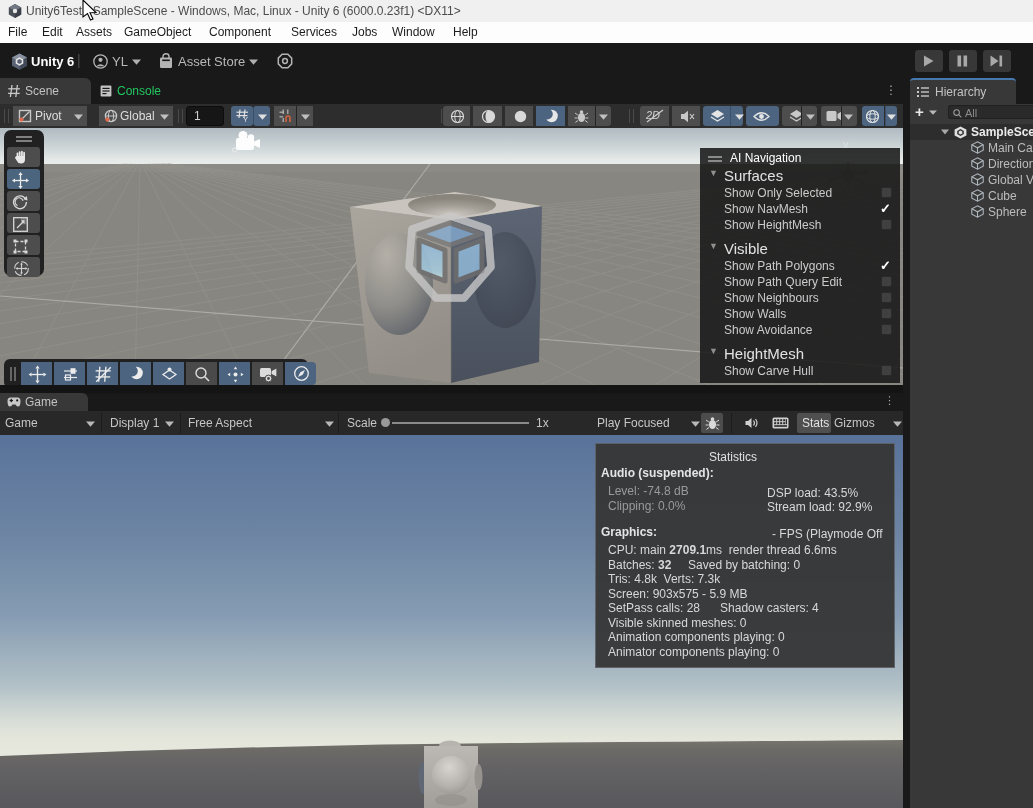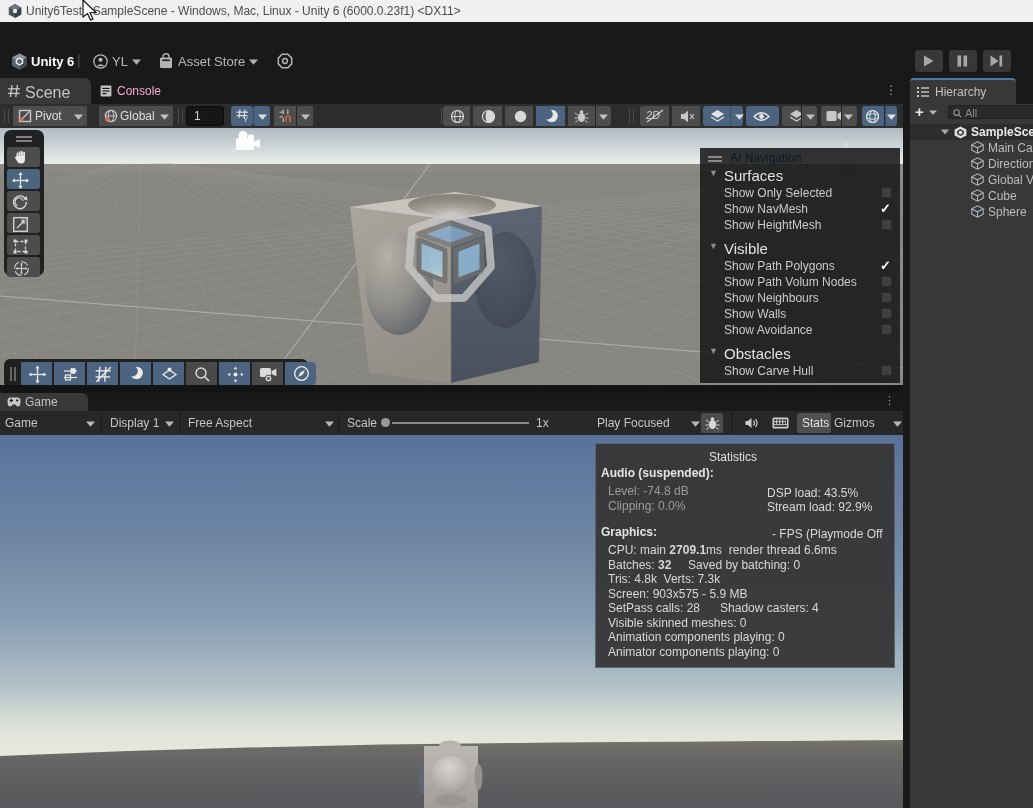--- a/index.html
+++ b/index.html
@@ -56,20 +56,31 @@
       <polygon points="7,0 13.2,3.5 7,7 0.8,3.5" fill="#707683"></polygon>
       <polygon points="7,7 13.2,3.5 13.2,10.5 7,14" fill="#3a3f49"></polygon>
       <circle cx="7" cy="7" r="2.2" fill="#e8e8e8"></circle>
     </svg>
     <span class="txt">Unity6Test - SampleScene - Windows, Mac, Linux - Unity 6 (6000.0.23f1) &lt;DX11&gt;</span>
     <svg class="abs" style="left:80px;top:0px" width="22" height="24" viewBox="0 0 22 24">
       <polygon points="3,0 3,17 7.5,13.5 10.5,20 13,19 10,12.7 16,12.5" fill="#fff" stroke="#000" stroke-width="1.1"></polygon>
     </svg>
   </div>
 
+  <div class="abs" id="menubar">
+    <span style="left:8px">File</span>
+    <span style="left:42px">Edit</span>
+    <span style="left:76px">Assets</span>
+    <span style="left:124px">GameObject</span>
+    <span style="left:209px">Component</span>
+    <span style="left:291px">Services</span>
+    <span style="left:352px">Jobs</span>
+    <span style="left:392px">Window</span>
+    <span style="left:453px">Help</span>
+  </div>
 
   <div class="abs" id="toolbar">
     <svg class="abs" style="left:11px;top:10px" width="17" height="17" viewBox="0 0 17 17">
       <polygon points="8.5,0.5 16,4.6 16,12.7 8.5,16.7 1,12.7 1,4.6" fill="#596273"></polygon>
       <polygon points="8.5,0.5 16,4.6 8.5,8.6 1,4.6" fill="#8a92a0"></polygon>
       <polygon points="8.5,8.6 16,4.6 16,12.7 8.5,16.7" fill="#424a58"></polygon>
       <path d="M8.5,4.2 L12.3,6.4 L12.3,10.6 L8.5,12.8 L4.7,10.6 L4.7,6.4 Z" fill="#e6e6e6"></path>
       <path d="M8.5,6.0 L10.7,7.3 L10.7,9.8 L8.5,11.0 L6.3,9.8 L6.3,7.3 Z" fill="#596273"></path>
     </svg>
     <span class="abs" style="left:31px;top:11px;color:#fff;font-weight:bold;font-size:13px">Unity 6</span>
@@ -111,32 +122,32 @@
         <svg style="position:absolute;left:7px;top:5px" width="13" height="12" viewBox="0 0 13 12">
           <polygon points="0.5,0.5 8.5,6 0.5,11.5" fill="#a8a8a8"></polygon>
           <rect x="9.5" y="0.5" width="2.6" height="11" fill="#a8a8a8"></rect>
         </svg>
       </div>
   </div>
 
   <div class="abs" id="left">
 
     <div class="abs" style="left:0;top:0;width:903px;height:26px;background:#191919">
-      <div class="abs tab-active" style="left:0;top:0;width:91px;height:26px;font-size:16px;border-radius:0 6px 0 0">
+      <div class="abs tab-active" style="left:0;top:0;width:91px;height:26px;font-size:12px;border-radius:0 6px 0 0">
         <svg class="abs" style="left:8px;top:7px" width="12" height="12" viewBox="0 0 12 12">
           <g stroke="#c8c8c8" stroke-width="1.3">
               <line x1="4" y1="0" x2="2.4" y2="12"></line>
               <line x1="9.4" y1="0" x2="7.8" y2="12"></line>
               <line x1="0.3" y1="3.8" x2="11.9" y2="3.8"></line>
               <line x1="0.1" y1="8.4" x2="11.7" y2="8.4"></line>
             </g>
         </svg>
         <span class="abs" style="left:25px;top:6px">Scene</span>
       </div>
-      <div class="abs" style="left:96px;top:0;width:80px;height:26px;color:#f9a8d4;font-size:12px">
+      <div class="abs" style="left:96px;top:0;width:80px;height:26px;color:#22c55e;font-size:12px">
         <svg class="abs" style="left:4px;top:7px" width="12" height="12" viewBox="0 0 12 12">
           <rect x="0.6" y="0.6" width="10.8" height="10.8" rx="1" fill="#c4c4c4"></rect>
           <g stroke="#191919" stroke-width="1.2">
               <line x1="2.4" y1="3.4" x2="9.6" y2="3.4"></line>
               <line x1="2.4" y1="6" x2="9.6" y2="6"></line>
               <line x1="2.4" y1="8.6" x2="6.5" y2="8.6"></line>
             </g>
         </svg>
         <span class="abs" style="left:21px;top:6px">Console</span>
       </div>
@@ -627,43 +638,43 @@
             <circle cx="8.5" cy="8.5" r="6.8" fill="none" stroke="#ececec" stroke-width="1.3"></circle>
             <polygon points="12,5 9.7,9.7 5,12 7.3,7.3" fill="#ececec"></polygon>
           </svg>
         </div>
       </div>
 
       
       <div class="abs" id="ainav" style="left:700px;top:20px;width:200px;height:235px;background:rgba(24,24,24,0.88);color:#cbcbcb;font-size:12px">
         <div class="abs" style="left:8px;top:8px;width:14px;height:1.6px;background:#8a8a8a"></div>
         <div class="abs" style="left:8px;top:12px;width:14px;height:1.6px;background:#8a8a8a"></div>
-        <span class="abs" style="left:30px;top:3px;color:#0f172a">AI Navigation</span>
+        <span class="abs" style="left:30px;top:3px;color:#ffffff">AI Navigation</span>
         <span class="abs hdr" style="left:9px;top:20px">▼</span>
           <span class="abs sect" style="left:24px;top:19px">Surfaces</span>
         <span class="abs" style="left:24px;top:38px">Show Only Selected</span>
           <span class="abs cb" style="left:181px;top:39px"></span>
         <span class="abs" style="left:24px;top:54px">Show NavMesh</span>
           <span class="abs ck" style="left:180px;top:53px">✓</span>
         <span class="abs" style="left:24px;top:70px">Show HeightMesh</span>
           <span class="abs cb" style="left:181px;top:71px"></span>
         <span class="abs hdr" style="left:9px;top:93px">▼</span>
           <span class="abs sect" style="left:24px;top:92px">Visible</span>
         <span class="abs" style="left:24px;top:111px">Show Path Polygons</span>
           <span class="abs ck" style="left:180px;top:110px">✓</span>
-        <span class="abs" style="left:24px;top:127px">Show Path Volum Nodes</span>
+        <span class="abs" style="left:24px;top:127px">Show Path Query Edit</span>
           <span class="abs cb" style="left:181px;top:128px"></span>
         <span class="abs" style="left:24px;top:143px">Show Neighbours</span>
           <span class="abs cb" style="left:181px;top:144px"></span>
         <span class="abs" style="left:24px;top:159px">Show Walls</span>
           <span class="abs cb" style="left:181px;top:160px"></span>
         <span class="abs" style="left:24px;top:175px">Show Avoidance</span>
           <span class="abs cb" style="left:181px;top:176px"></span>
         <span class="abs hdr" style="left:9px;top:198px">▼</span>
-          <span class="abs sect" style="left:24px;top:197px">Obstacles</span>
+          <span class="abs sect" style="left:24px;top:197px">HeightMesh</span>
         <span class="abs" style="left:24px;top:216px">Show Carve Hull</span>
           <span class="abs cb" style="left:181px;top:217px"></span>
       </div>
     </div>
 
     <div class="abs" style="left:0;top:307px;width:903px;height:8px;background:#141414"></div>
 
     <div class="abs" style="left:0;top:315px;width:903px;height:18px;background:#191919">
       <div class="abs tab-active" style="left:0;top:0;width:88px;height:18px;font-size:12px;border-radius:0 6px 0 0">
         <svg class="abs" style="left:7px;top:4px" width="14" height="10" viewBox="0 0 14 10">

